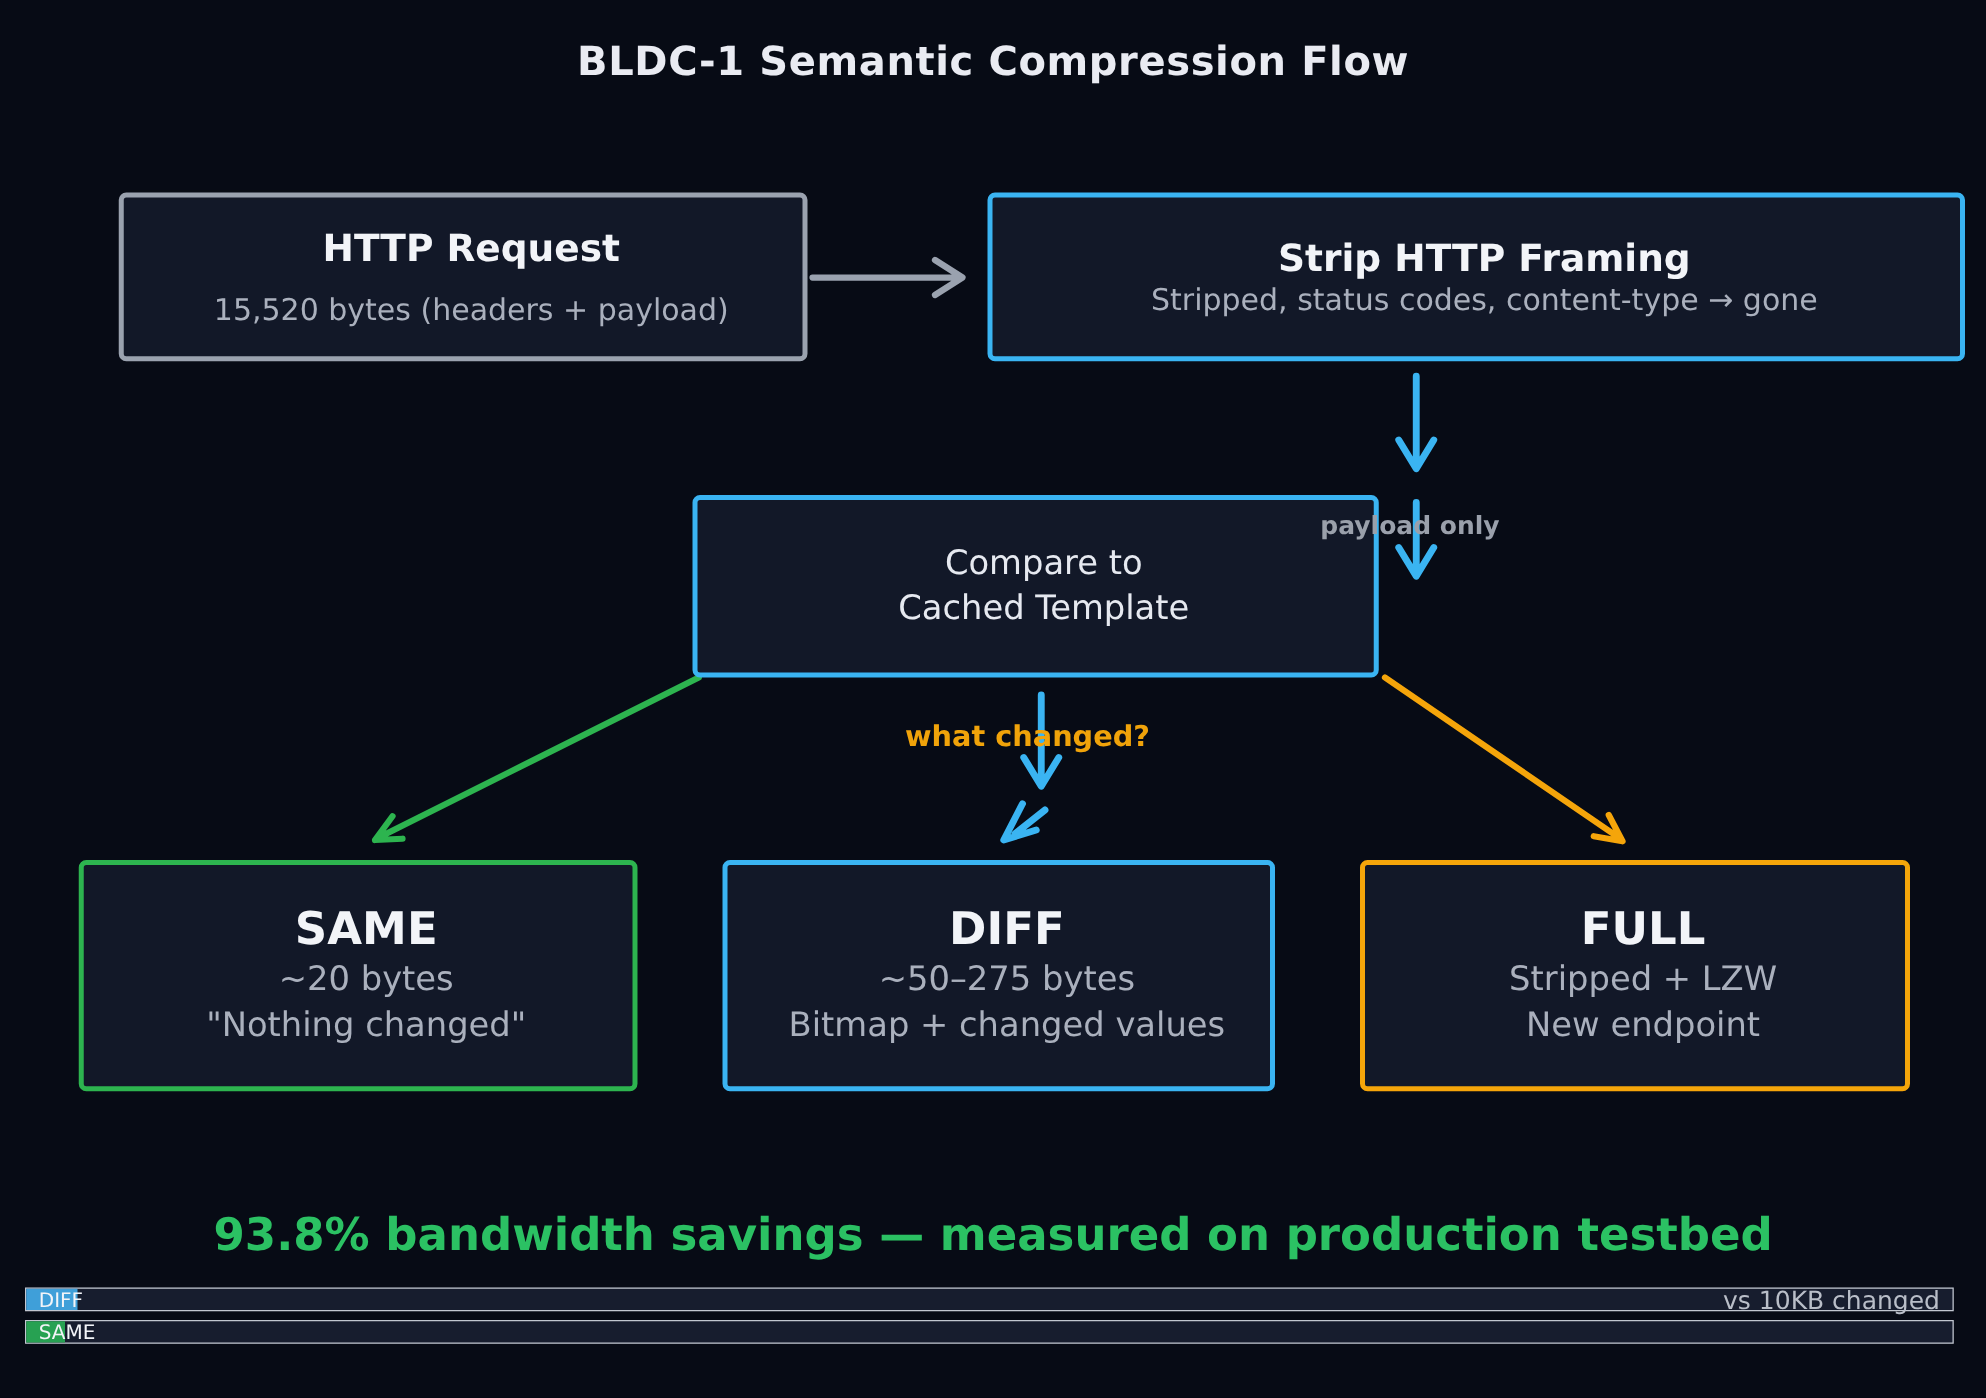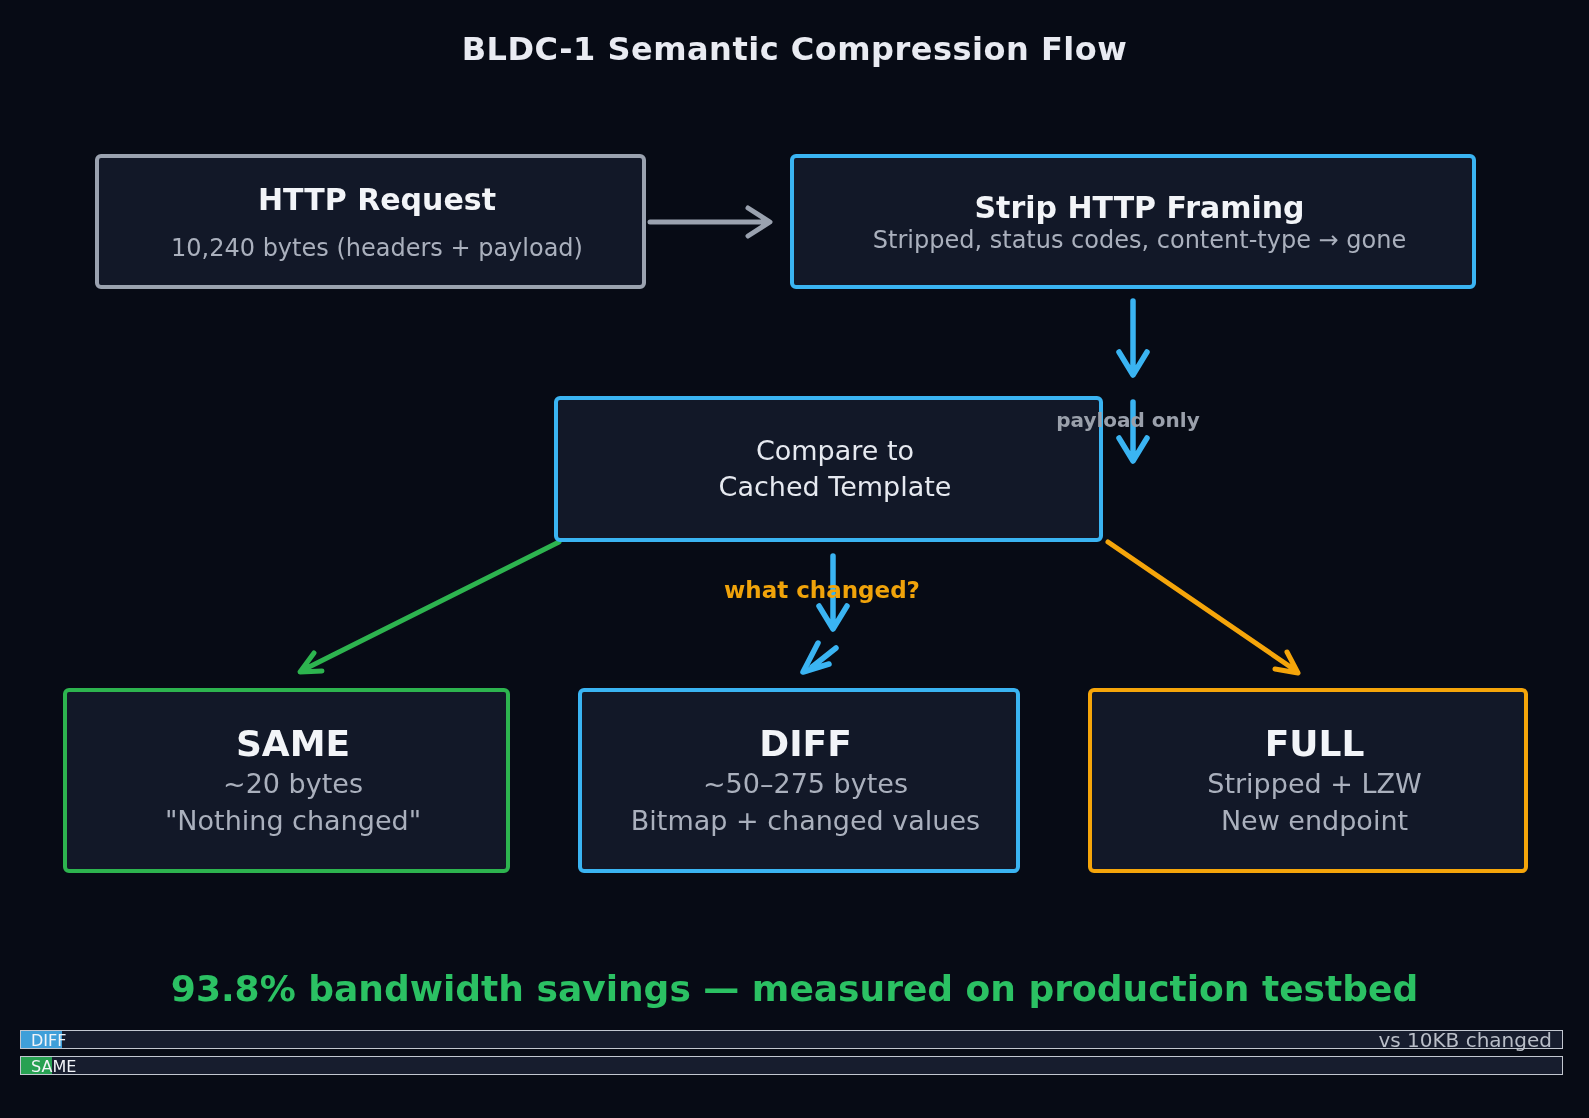--- a/index.html
+++ b/index.html
@@ -31,21 +31,21 @@
     flex-direction: column;
     align-items: center;
     justify-content: center;
     text-align: center;
     padding-left: 13px;
   }
   .node .node-title { color: #f2f4f8; font-weight: bold; }
   .node .node-sub   { color: #aab0bd; }
 
   .node-http   { left: 95px;  top: 154px; width: 551px; height: 135px; border-color: #9aa2af; gap: 17px; }
-  .node-strip  { left: 790px; top: 154px; width: 686px; height: 135px; border-color: #3ab4f2; gap: 1px; }
+  .node-strip  { left: 790px; top: 154px; width: 782px; height: 135px; border-color: #3ab4f2; gap: 1px; }
   .node-http .node-title, .node-strip .node-title { font-size: 30px; }
   .node-http .node-sub,   .node-strip .node-sub   { font-size: 24px; }
 
   .node-compare {
     left: 554px; top: 396px; width: 549px; height: 146px;
     border-color: #3ab4f2;
     justify-content: center;
   }
   .node-compare .compare-line { color: #e6e9f0; font-size: 27px; line-height: 1.32; }
 
@@ -133,21 +133,21 @@
 
     <path d="M836 648 L812 667 M818 643 L803 672 L829 664" stroke="#3ab4f2" stroke-width="5.5" fill="none" stroke-linecap="round" stroke-linejoin="round"></path>
 
     <path d="M559 542 L307 668 M322 671 L300 672 L314 653" stroke="#2db44f" stroke-width="5" fill="none" stroke-linecap="round" stroke-linejoin="round"></path>
 
     <path d="M1108 542 L1292 668 M1287 652 L1298 673 L1275 669" stroke="#f5a50a" stroke-width="5" fill="none" stroke-linecap="round" stroke-linejoin="round"></path>
   </svg>
 
   <div class="node node-http">
     <div class="node-title">HTTP Request</div>
-    <div class="node-sub">10,240 bytes (headers + payload)</div>
+    <div class="node-sub">15,520 bytes (headers + payload)</div>
   </div>
 
   <div class="node node-strip">
     <div class="node-title">Strip HTTP Framing</div>
     <div class="node-sub">Stripped, status codes, content-type → gone</div>
   </div>
 
   <div class="node node-compare">
     <div class="compare-line">Compare to</div>
     <div class="compare-line">Cached Template</div>

